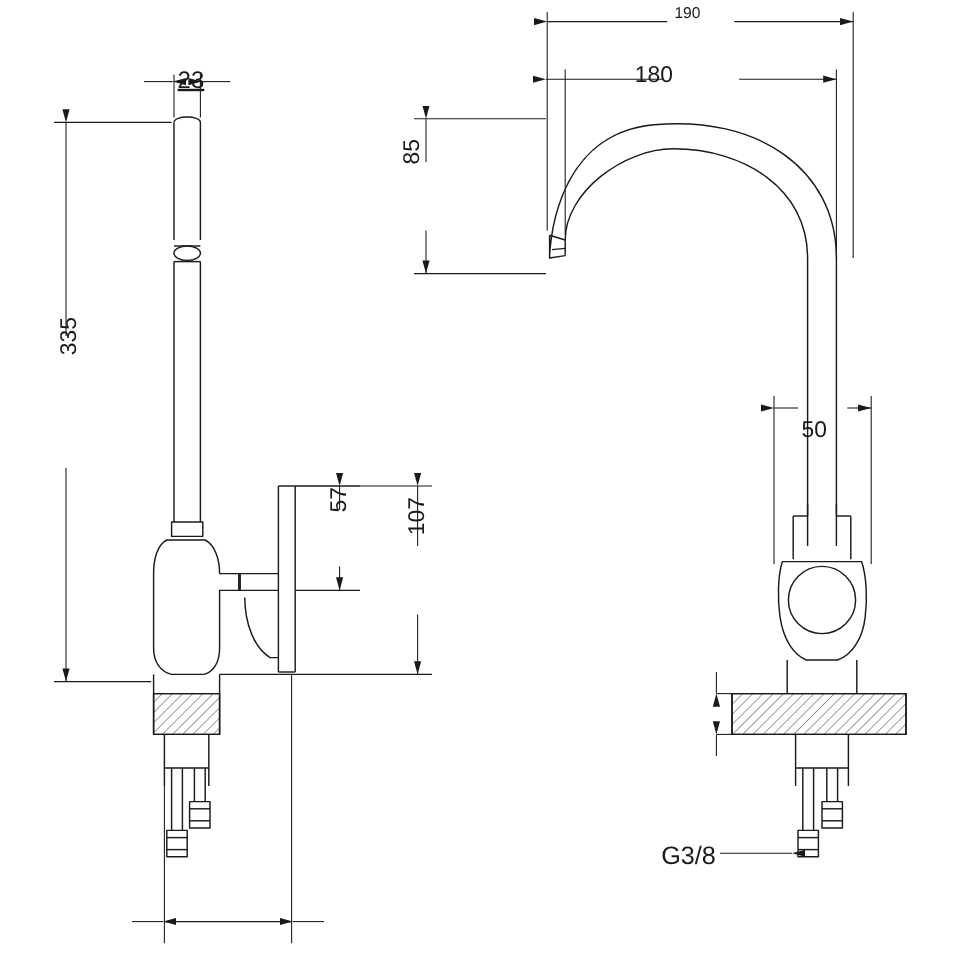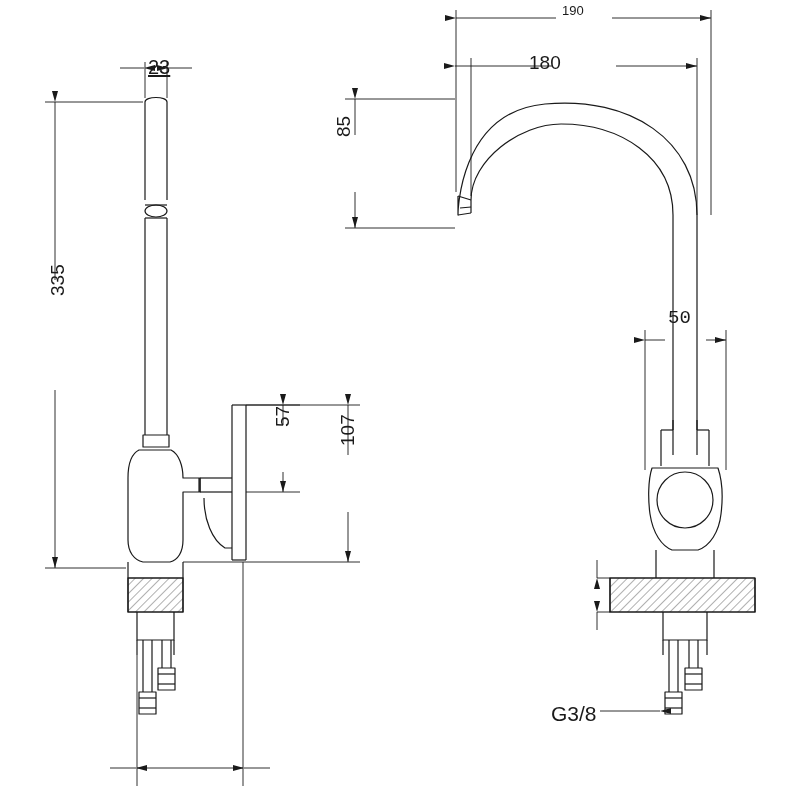--- a/index.html
+++ b/index.html
@@ -37,21 +37,21 @@
   .t85  {
     left: 333px; top: 137px; font-size: 19px;
     transform: rotate(-90deg);
     transform-origin: left top;
   }
   .t335 {
     left: 47px; top: 296px; font-size: 19px;
     transform: rotate(-90deg);
     transform-origin: left top;
   }
-  .t50  { left: 668px; top: 308px; font-size: 19px; font-family: Liberation Mono, monospace; }
+  .t50  { left: 668px; top: 348px; font-size: 19px; }
   .t57  {
     left: 272px; top: 427px; font-size: 19px;
     transform: rotate(-90deg);
     transform-origin: left top;
   }
   .t107 {
     left: 337px; top: 446px; font-size: 19px;
     transform: rotate(-90deg);
     transform-origin: left top;
   }

